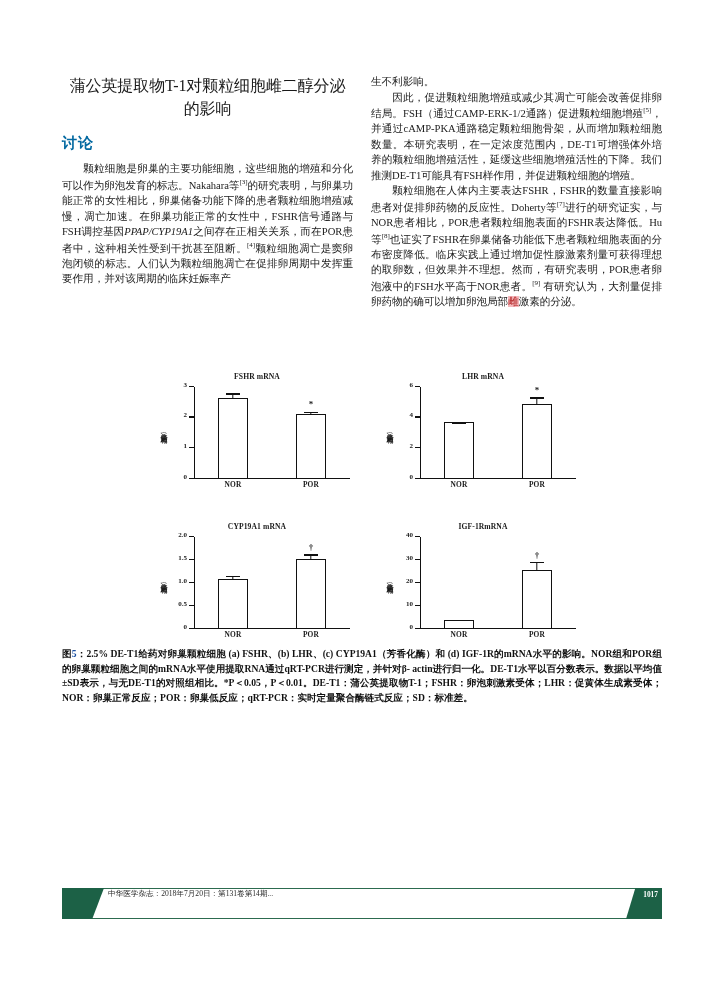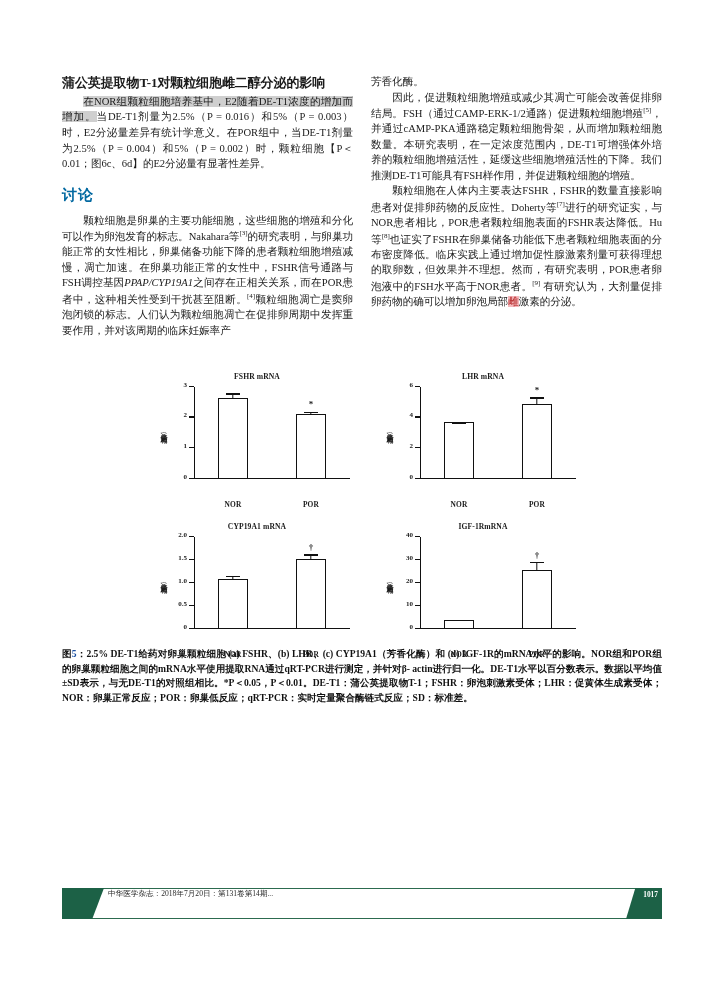--- a/index.html
+++ b/index.html
@@ -31,25 +31,26 @@
     top: 74px;
     width: 600px;
     display: flex;
     gap: 18px;
   }
   .col {
     width: 291px;
   }
 
   .sec-head {
-    font-size: 13px;
-    font-weight: bold;
+    font-size: 16px;
+    font-weight: normal;
     line-height: 1.45;
     margin: 0 0 1px 0;
     letter-spacing: -0.1px;
+    text-align: center;
   }
 
   p.body-text {
     font-size: 10.6px;
     line-height: 1.47;
     margin: 0;
     text-align: justify;
     text-justify: inter-ideograph;
     text-indent: 2em;
     letter-spacing: -0.05px;
@@ -207,21 +208,21 @@
     left: 50%;
     transform: translateX(-50%);
     font-size: 9px;
     font-weight: bold;
     font-family: "Liberation Serif", serif;
     line-height: 1;
   }
   .xticklabels {
     position: absolute;
     left: 34px; right: 4px;
-    top: 116px;
+    top: 96px;
     display: flex;
     justify-content: space-around;
   }
   .xticklabels span {
     width: 34%;
     text-align: center;
     font-size: 7.4px;
     font-weight: bold;
     font-family: "Liberation Serif", serif;
     letter-spacing: 0.2px;
@@ -302,29 +303,28 @@
 </head>
 <body>
 
 <div class="page">
 
   <div class="columns">
 
     <div class="col">
       <div class="sec-head">蒲公英提取物T-1对颗粒细胞雌二醇分泌的影响</div>
 
-      <p class="body-text"><span class="hl-gray">在NOR组颗粒细胞培养基中，E2随着DE-T1浓度的增加而增加。</span><span>当DE-T1剂量为2.5%（P = 0.016）和5%（P = 0.003）时，E2分泌量差异有统计学意义。在POR组中，当DE-T1剂量为2.5%（P = 0.004）和5%（P = 0.002）时，颗粒细胞【P＜0.01；图6c、6d】的E2分泌量有显著性差异。</span></p>
 
       <div class="discussion-title">讨论</div>
 
       <p class="body-text"><span>颗粒细胞是卵巢的主要功能细胞，这些细胞的增殖和分化可以作为卵泡发育的标志。Nakahara等</span><span class="sup">[3]</span><span>的研究表明，与卵巢功能正常的女性相比，卵巢储备功能下降的患者颗粒细胞增殖减慢，凋亡加速。在卵巢功能正常的女性中，FSHR信号通路与FSH调控基因</span><span class="ital">PPAP/CYP19A1</span><span>之间存在正相关关系，而在POR患者中，这种相关性受到干扰甚至阻断。</span><span class="sup">[4]</span><span>颗粒细胞凋亡是窦卵泡闭锁的标志。人们认为颗粒细胞凋亡在促排卵周期中发挥重要作用，并对该周期的临床妊娠率产</span></p>
     </div>
 
     <div class="col">
-      <p class="body-text noindent">芳香化酶。</p>
+      <p class="body-text noindent">生不利影响。</p>
 
       <p class="body-text"><span>因此，促进颗粒细胞增殖或减少其凋亡可能会改善促排卵结局。FSH（通过CAMP-ERK-1/2通路）促进颗粒细胞增殖</span><span class="sup">[5]</span><span>，并通过cAMP-PKA通路稳定颗粒细胞骨架，从而增加颗粒细胞数量。本研究表明，在一定浓度范围内，DE-T1可增强体外培养的颗粒细胞增殖活性，延缓这些细胞增殖活性的下降。我们推测DE-T1可能具有FSH样作用，并促进颗粒细胞的增殖。</span></p>
 
       <p class="body-text"><span>颗粒细胞在人体内主要表达FSHR，FSHR的数量直接影响患者对促排卵药物的反应性。Doherty等</span><span class="sup">[7]</span><span>进行的研究证实，与NOR患者相比，POR患者颗粒细胞表面的FSHR表达降低。Hu等</span><span class="sup">[8]</span><span>也证实了FSHR在卵巢储备功能低下患者颗粒细胞表面的分布密度降低。临床实践上通过增加促性腺激素剂量可获得理想的取卵数，但效果并不理想。然而，有研究表明，POR患者卵泡液中的FSH水平高于NOR患者。</span><span class="sup">[9]</span><span> 有研究认为，大剂量促排卵药物的确可以增加卵泡局部</span><span class="hl-pink">雌</span><span>激素的分泌。</span></p>
     </div>
   </div>
 
   <div class="figure">
     <div class="chart-grid">
 

